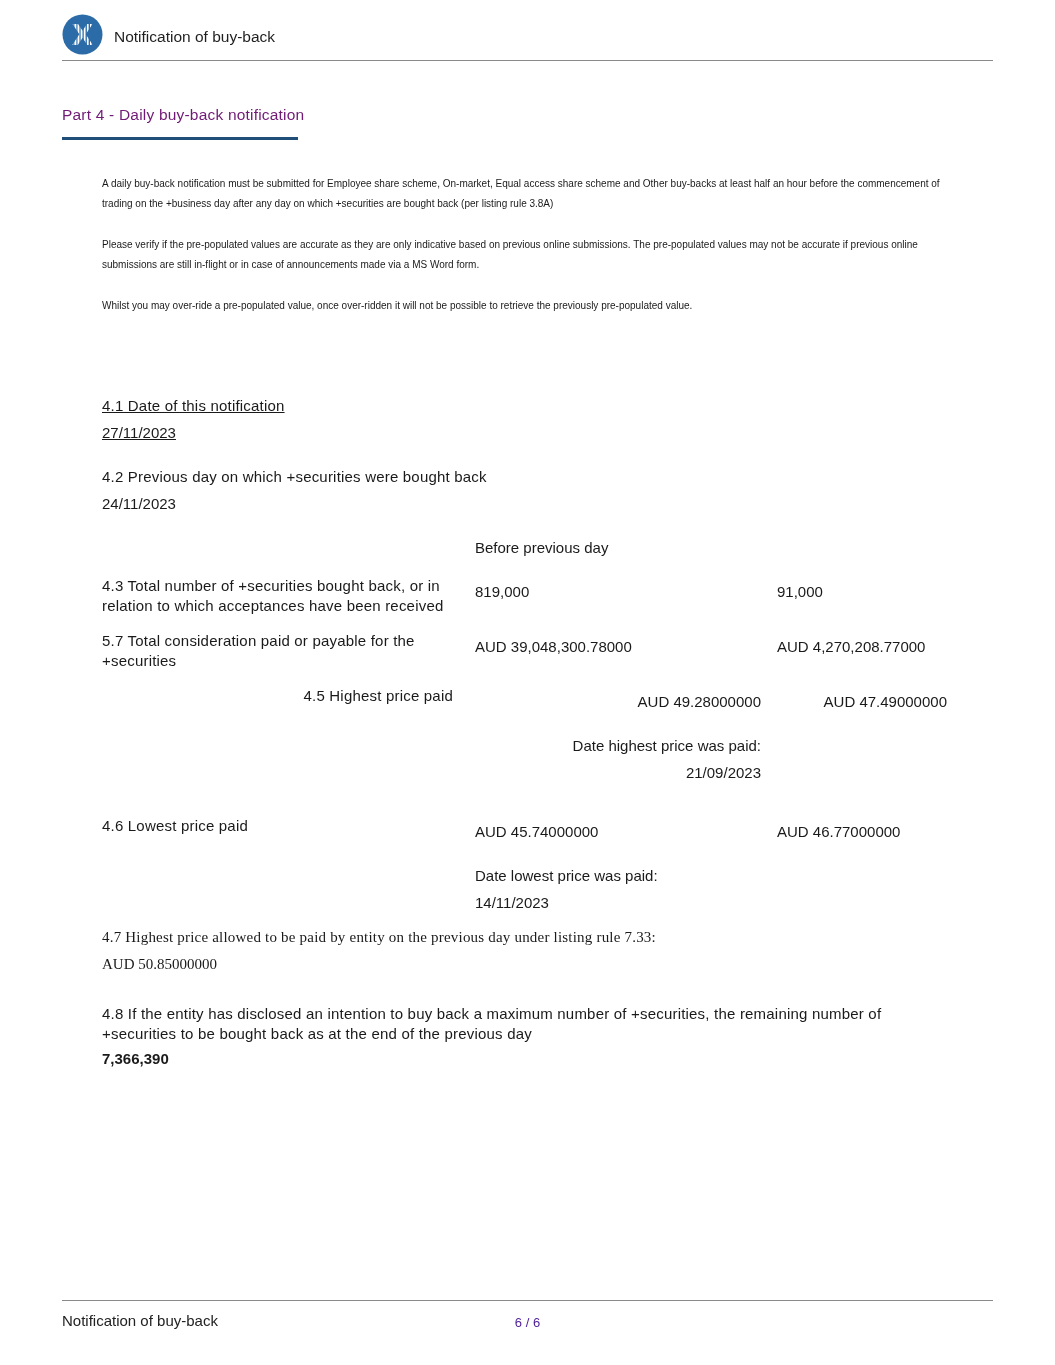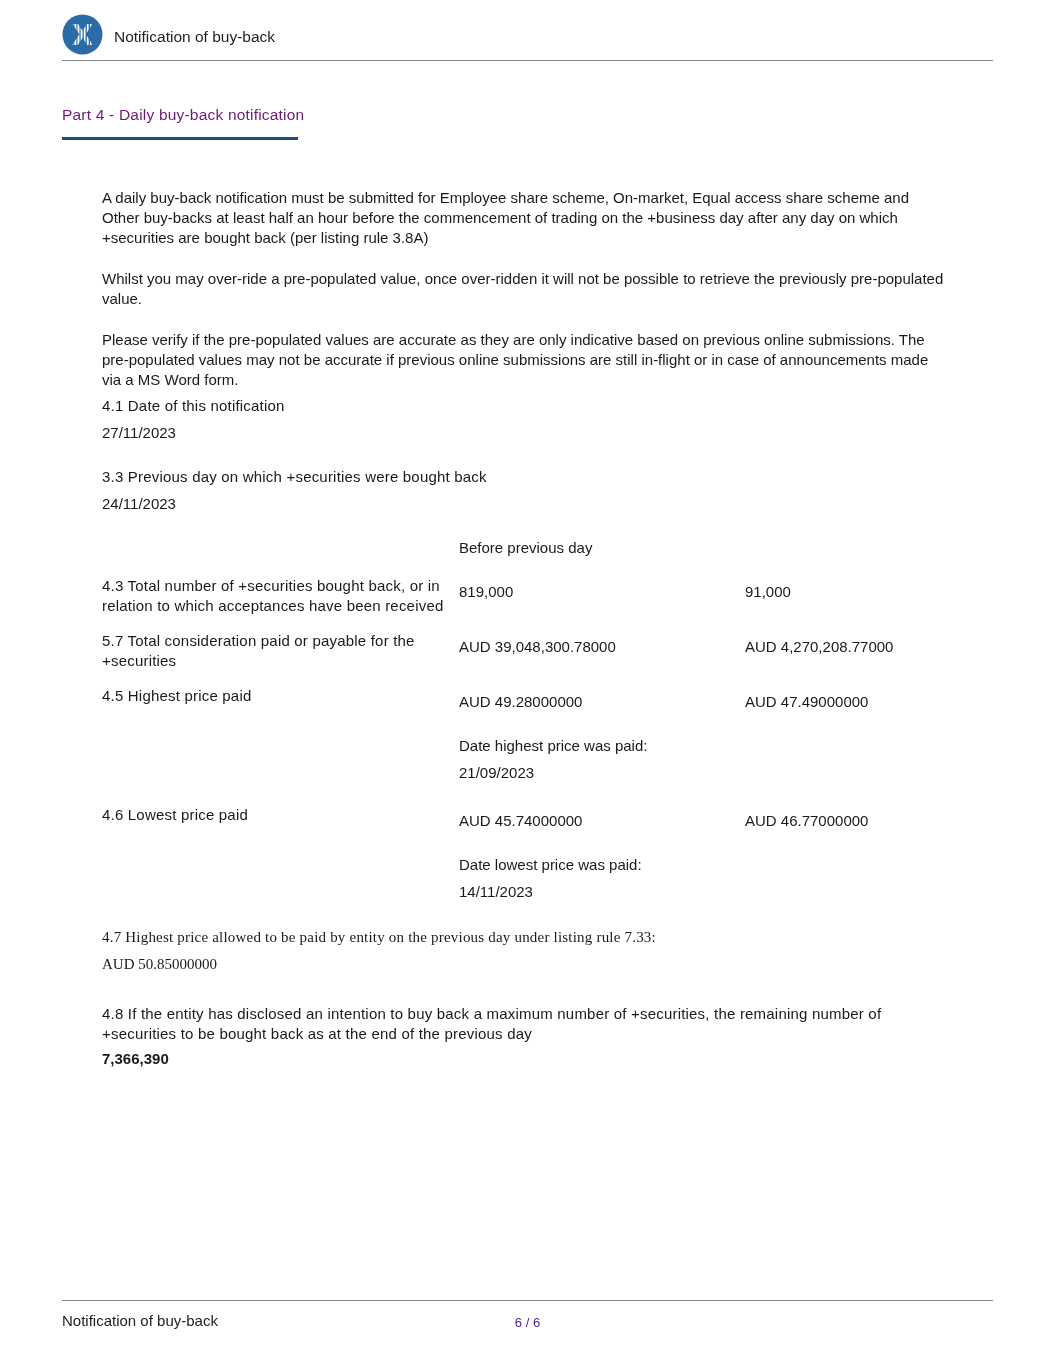--- a/index.html
+++ b/index.html
@@ -30,52 +30,53 @@
     height: 1px;
     background: #8a8a8a;
   }
   
   .part-block { position: absolute; left: 62px; top: 106px; }
   .part-heading { font-size: 15.5px; font-weight: 400; color: #701a75; letter-spacing: 0.2px; }
   .part-underline { width: 236px; height: 3px; background: #1f4e79; margin-top: 13px; }
   
   .intro {
     position: absolute;
-    left: 102px; top: 188px;
+    left: 102px; top: 174px;
     width: 845px;
-    font-size: 15px;
+    font-size: 10px;
     line-height: 20px;
   }
   .intro p { margin-bottom: 21px; }
   
   .field { position: absolute; left: 102px; width: 845px; font-size: 15px; line-height: 20px; }
   .field .label { letter-spacing: 0.2px; }
   .field .value { margin-top: 7px; }
-  .f41 { top: 396px; }
+  .f41 { top: 396px; text-decoration: underline; }
   .f42 { top: 467px; }
   .f47 { top: 927px; font-family: Liberation Serif, serif; }
   .f48 { top: 1004px; }
   .f48 .value { margin-top: 5px; font-weight: bold; }
   
   .bb-table {
     position: absolute;
     left: 102px; top: 537px;
     width: 845px;
     font-size: 15px;
     line-height: 20px;
   }
   .t-row {
     display: grid;
     grid-template-columns: 357px 286px 1fr;
+    gap: 16px;
   }
   .t-head { height: 39px; }
   .t-head .cell { padding-top: 1px; }
   .r43 { margin-bottom: 15px; }
   .r44 { margin-bottom: 15px; }
-  .r45 { margin-bottom: 22px; }
+  .r45 { margin-bottom: 33px; text-align: right; }
   .row-label { padding-right: 6px; letter-spacing: 0.2px; }
   .val-cell { padding-top: 6px; }
   .date-label { margin-top: 24px; }
   .date-value { margin-top: 7px; }
   
   .footer-rule {
     position: absolute;
     left: 62px; right: 62px; top: 1300px;
     height: 1px;
     background: #8a8a8a;
@@ -110,31 +111,31 @@
   </div>
   <div class="header-rule"></div>
 
   <div class="part-block">
     <div class="part-heading">Part 4 - Daily buy-back notification</div>
     <div class="part-underline"></div>
   </div>
 
   <div class="intro">
     <p>A daily buy-back notification must be submitted for Employee share scheme, On-market, Equal access share scheme and Other buy-backs at least half an hour before the commencement of trading on the +business day after any day on which +securities are bought back (per listing rule 3.8A)</p>
+    <p>Please verify if the pre-populated values are accurate as they are only indicative based on previous online submissions. The pre-populated values may not be accurate if previous online submissions are still in-flight or in case of announcements made via a MS Word form.</p>
     <p>Whilst you may over-ride a pre-populated value, once over-ridden it will not be possible to retrieve the previously pre-populated value.</p>
-    <p>Please verify if the pre-populated values are accurate as they are only indicative based on previous online submissions. The pre-populated values may not be accurate if previous online submissions are still in-flight or in case of announcements made via a MS Word form.</p>
   </div>
 
   <div class="field f41">
     <div class="label">4.1 Date of this notification</div>
     <div class="value">27/11/2023</div>
   </div>
 
   <div class="field f42">
-    <div class="label">3.3 Previous day on which +securities were bought back</div>
+    <div class="label">4.2 Previous day on which +securities were bought back</div>
     <div class="value">24/11/2023</div>
   </div>
 
   <div class="bb-table">
     <div class="t-row t-head">
       <div class="cell"></div>
       <div class="cell">Before previous day</div>
     </div>
 
     <div class="t-row r43">

